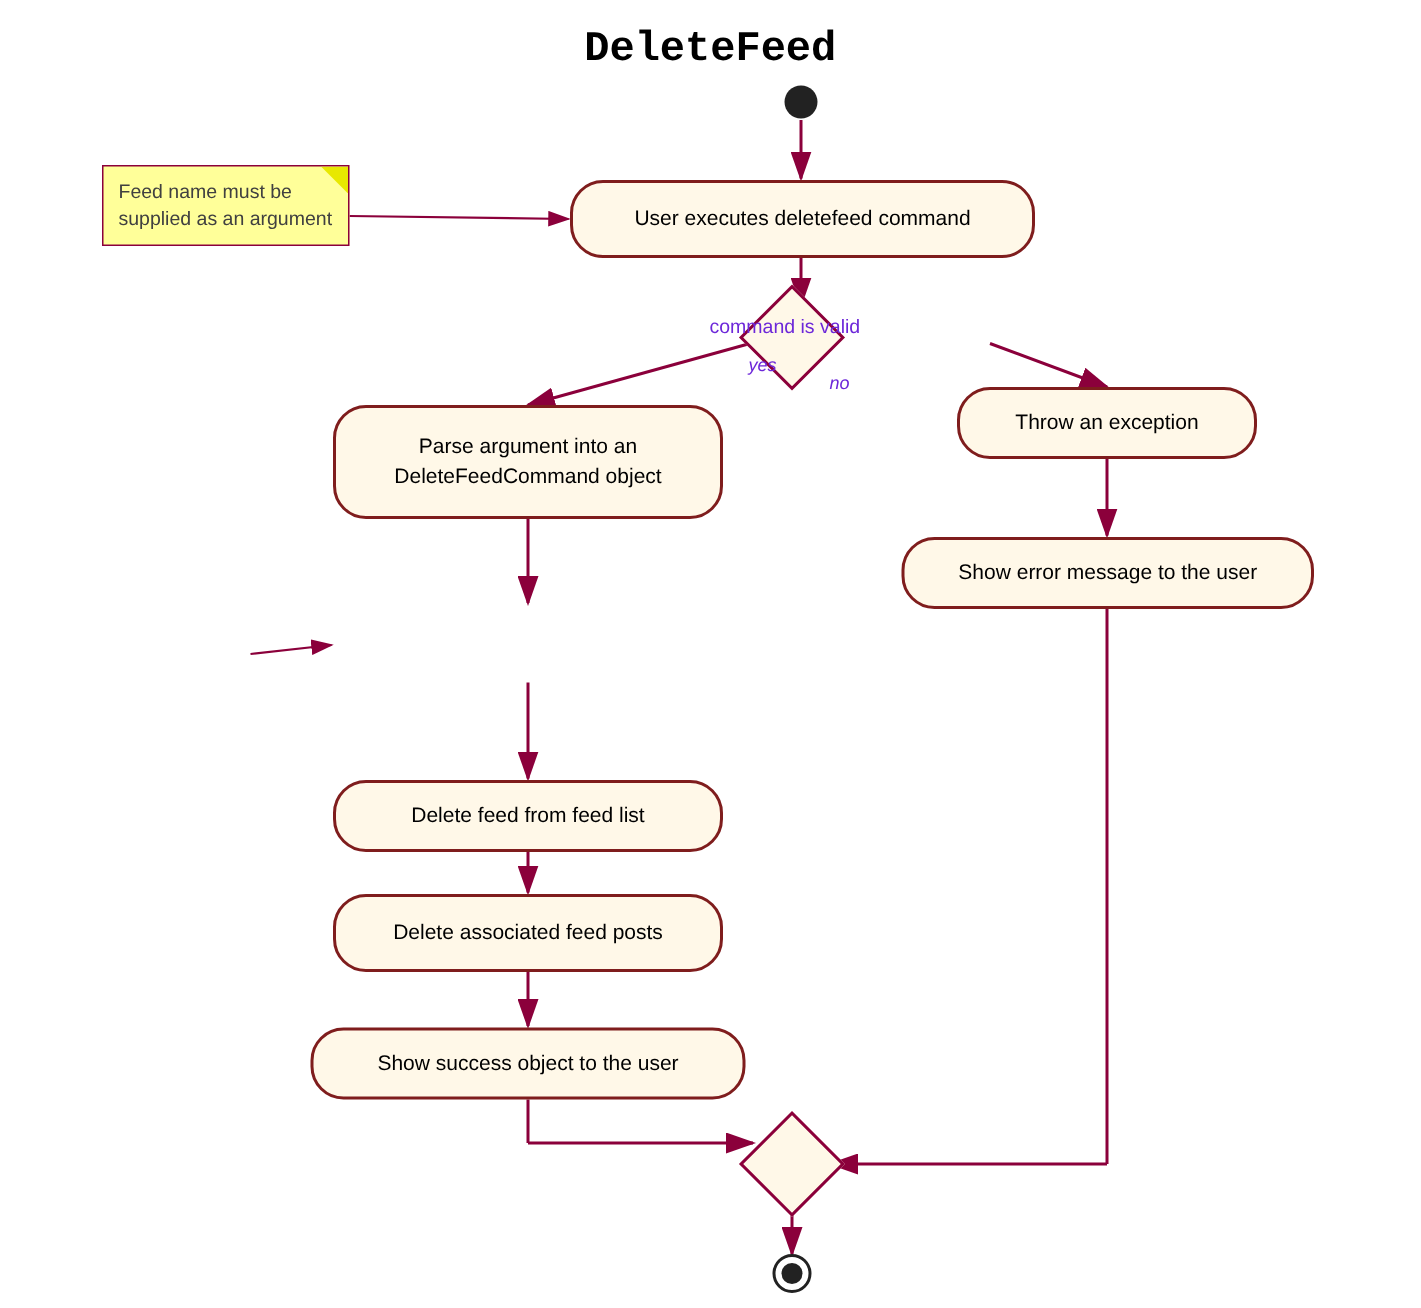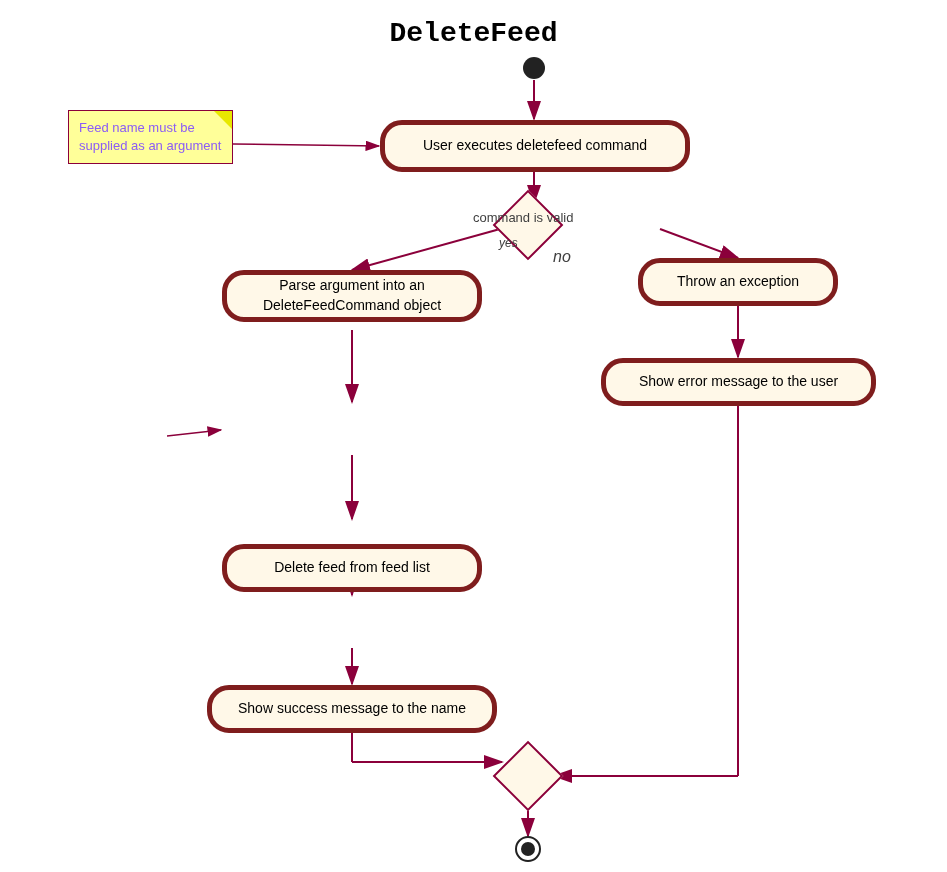--- a/index.html
+++ b/index.html
@@ -23,21 +23,21 @@
       right: 0;
       text-align: center;
       font-size: 28px;
       font-weight: bold;
       color: #000;
       font-family: Liberation Mono, monospace;
     }
     
     .node {
       position: absolute;
-      border: 5px solid #7f1d1d;
+      border: 2px solid #7f1d1d;
       border-radius: 22px;
       background: #fff8e8;
       display: flex;
       align-items: center;
       justify-content: center;
       text-align: center;
       font-size: 14px;
       color: #000;
       padding: 8px 14px;
       line-height: 1.4;
@@ -49,32 +49,32 @@
     .diamond {
       width: 50px;
       height: 50px;
       background: #fff8e8;
       border: 2px solid #8b003b;
       transform: rotate(45deg);
     }
     .diamond-label {
       position: absolute;
       font-size: 13px;
-      color: #404040;
+      color: #6d28d9;
       white-space: nowrap;
     }
     
     .note {
       position: absolute;
       background: #ffff99;
       border: 1.5px solid #8b003b;
       padding: 8px 10px;
       font-size: 13px;
       line-height: 1.4;
-      color: #8b5cf6;
+      color: #404040;
     }
     .note::after {
       content: '';
       position: absolute;
       top: 0;
       right: 0;
       width: 18px;
       height: 18px;
       background: #e8e800;
       clip-path: polygon(0 0, 100% 0, 100% 100%);
@@ -161,44 +161,47 @@
   <div class="start-circle" style="left:523px; top:57px;"></div>
 
   <div class="node" style="left:380px; top:120px; width:310px; height:52px;">
     <span>User executes deletefeed command</span>
   </div>
 
   <div class="diamond-container" style="left:503px; top:200px;">
     <div class="diamond"></div>
     <span class="diamond-label" style="left:-30px; top:10px;">command is valid</span>
     <span class="diamond-label" style="left:-44px; top:36px; font-style:italic; font-size:12px;margin-left:40px;">yes</span>
-    <span class="diamond-label" style="left:50px; top:48px; font-style:italic; font-size:16px;">no</span>
-  </div>
-
-  <div class="node" style="left:222px; top:270px; width:260px; height:52px; white-space:pre-line;">
+    <span class="diamond-label" style="left:50px; top:48px; font-style:italic; font-size:12px;">no</span>
+  </div>
+
+  <div class="node" style="left:222px; top:270px; width:260px; height:76px; white-space:pre-line;">
     <span style="white-space:pre-line; text-align:center;">Parse argument into an
 DeleteFeedCommand object</span>
   </div>
 
   <div class="node" style="left:601px; top:358px; width:275px; height:48px;">
     <span>Show error message to the user</span>
   </div>
 
   <div class="node" style="left:638px; top:258px; width:200px; height:48px;">
     <span>Throw an exception</span>
   </div>
 
 
-  <div class="node" style="left:222px; top:520px; width:260px; height:48px;margin-top:24px;">
+  <div class="node" style="left:222px; top:520px; width:260px; height:48px;">
     <span>Delete feed from feed list</span>
   </div>
 
+  <div class="node" style="left:222px; top:596px; width:260px; height:52px;">
+    <span>Delete associated feed posts</span>
+  </div>
 
   <div class="node" style="left:207px; top:685px; width:290px; height:48px;">
-    <span>Show success message to the name</span>
+    <span>Show success object to the user</span>
   </div>
 
   <div class="diamond-container" style="left:503px; top:751px;">
     <div class="diamond"></div>
   </div>
 
   <div class="end-circle" style="left:515px; top:836px;">
     <div class="end-circle-inner"></div>
   </div>
 

